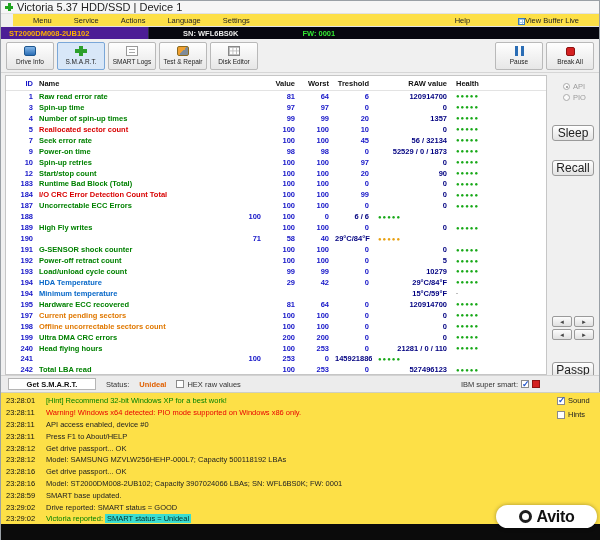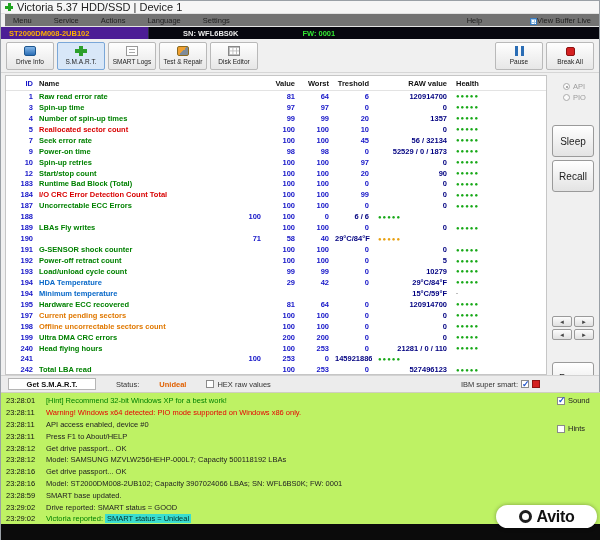--- a/index.html
+++ b/index.html
@@ -5,21 +5,21 @@
   *{box-sizing:border-box;margin:0;padding:0;}
   html,body{width:600px;height:540px;}
   body{font-family:"Liberation Sans",sans-serif;background:#fff;position:relative;overflow:hidden;}
   .window{position:absolute;inset:0;background:#f0f0f0;border:1px solid #9aa0a6;}
 
   
   .titlebar{position:absolute;left:0;top:0;right:0;height:13px;background:#f6f6f6;border-bottom:1px solid #e2e2e2;display:flex;align-items:center;gap:4px;padding:0 4px;font-size:11px;color:#222;}
   .cross{width:8px;height:8px;background:linear-gradient(#1fa31f,#1fa31f) 50% 0/3px 100% no-repeat,linear-gradient(#1fa31f,#1fa31f) 0 50%/100% 3px no-repeat;}
 
   
-  .menubar{position:absolute;left:4px;top:13px;right:0;height:13px;background:#737373;border-bottom:1px solid #e4e4e4;display:flex;align-items:center;font-size:7.5px;color:#222;padding:0 8px;gap:22px;}
+  .menubar{position:absolute;left:12px;top:13px;right:0;height:13px;background:#fde047;border-bottom:1px solid #e4e4e4;display:flex;align-items:center;font-size:7.5px;color:#222;padding:0 20px;gap:22px;}
   .menu-item{cursor:default;}
   .mi-help{margin-left:auto;text-align:center;}
   .viewbuf{display:flex;align-items:flex-end;gap:0;margin-left:26px;color:#222;}
   .icon-vbuf{width:7px;height:7px;background:#fff;border:1px solid #3a7bbf;background-image:linear-gradient(#9cc4e8 1px,transparent 1px),linear-gradient(90deg,#9cc4e8 1px,transparent 1px);background-size:3px 3px;}
 
   
   .devicebar{position:absolute;left:0;top:26px;right:0;height:12px;background:#07070f;display:flex;align-items:center;font-size:7.5px;font-weight:bold;}
   .dev-model{background:#4c1d95;color:#ffb000;padding:0 8px;height:100%;display:flex;align-items:center;min-width:148px;border-right:1px solid #2a2a40;}
   .dev-sn{color:#e8e8e8;margin-left:34px;}
   .dev-fw{color:#32e632;margin-left:64px;}
@@ -53,42 +53,42 @@
   .c.health{font-size:6px;letter-spacing:1px;padding-left:6px;}
   .nc-green{color:#008000;}.nc-red{color:#d80000;}.nc-orange{color:#e07800;}.nc-blue{color:#0868c8;}.nc-teal{color:#00888f;}
   .rc-teal{color:#009090;}
   .h-green{color:#17a817;}.h-orange{color:#e8a010;}.h-dash{color:#555;font-size:7.5px;}
 
   
   .sidebar{position:absolute;left:548px;top:74px;width:50px;height:300px;font-size:7.5px;}
   .radio{position:absolute;left:14px;display:flex;align-items:center;gap:3px;color:#9c9c9c;}
   .radio .dot{width:7px;height:7px;border:1px solid #ababab;border-radius:50%;background:#fafafa;position:relative;}
   .radio.checked .dot::after{content:"";position:absolute;inset:1.5px;border-radius:50%;background:#8f8f8f;}
-  .sbtn{position:absolute;left:3px;width:42px;height:32px;border:1px solid #9a9a9a;border-radius:3px;background:linear-gradient(#ffffff,#e3e3e3);font-size:10px;display:flex;align-items:center;justify-content:center;color:#222;cursor:pointer;}
+  .sbtn{position:absolute;left:3px;width:42px;height:16px;border:1px solid #9a9a9a;border-radius:3px;background:linear-gradient(#ffffff,#e3e3e3);font-size:12px;display:flex;align-items:center;justify-content:center;color:#222;cursor:pointer;}
   .navbtn{position:absolute;width:20px;height:11px;border:1px solid #9a9a9a;border-radius:2px;background:linear-gradient(#fcfcfc,#e0e0e0);font-size:6px;display:flex;align-items:center;justify-content:center;color:#444;cursor:pointer;}
 
   
-  .statusbar{position:absolute;left:0;top:374px;right:0;height:17px;background:#ececec;border-top:1px solid #d2d2d2;display:flex;align-items:center;padding:0 7px;font-size:7.5px;gap:20px;color:#333;}
+  .statusbar{position:absolute;left:0;top:374px;right:0;height:17px;background:#ececec;border-top:1px solid #d2d2d2;display:flex;align-items:center;padding:0 7px;font-size:7.5px;gap:10px;color:#333;}
   .getsmart{width:88px;height:12px;background:#fff;border:1px solid #b5b5b5;display:flex;align-items:center;justify-content:center;font-weight:bold;color:#111;cursor:pointer;}
   .status-value{color:#e06000;font-weight:bold;}
   .cb{width:8px;height:8px;border:1px solid #8a8a8a;background:#fff;position:relative;flex:none;}
   .cb.checked::after{content:"\2713";position:absolute;left:0;top:-2.5px;font-size:9px;color:#2255cc;font-weight:bold;}
   .hexgroup{display:flex;align-items:center;gap:3px;}
   .ibm{margin-left:auto;margin-right:52px;display:flex;align-items:center;gap:3px;}
   .redbox{width:8px;height:8px;background:#d42020;border:1px solid #8e1212;}
 
   
-  .logarea{position:absolute;left:0;top:391px;width:600px;height:132px;background:#bef264;border-top:1px solid #cfcfc0;font-size:7.5px;padding:2px 5px;overflow:hidden;}
+  .logarea{position:absolute;left:0;top:391px;width:600px;height:132px;background:#fde047;border-top:1px solid #cfcfc0;font-size:7.5px;padding:2px 5px;overflow:hidden;}
   .logline{height:11.8px;display:flex;gap:7px;white-space:nowrap;align-items:center;}
   .ltime{color:#111;min-width:33px;}
   .lp-green{color:#008000;}.lp-red{color:#e80000;}.lp-black{color:#222;}
   .lp-highlight{background:#39ddd0;color:#00312e;padding:0 2px;}
 
   
-  .optpanel{position:absolute;left:556px;top:395px;width:42px;font-size:7.5px;display:flex;flex-direction:column;gap:19px;color:#222;}
+  .optpanel{position:absolute;left:556px;top:395px;width:42px;font-size:7.5px;display:flex;flex-direction:column;gap:5px;color:#222;}
   .opt{display:flex;align-items:center;gap:3px;}
 
   
   .bottombar{position:absolute;left:0;top:523px;width:600px;height:17px;background:#0b0b0b;}
   .avito{position:absolute;right:2px;top:504px;width:101px;height:23px;background:#fff;border-radius:17px;display:flex;align-items:center;justify-content:center;gap:5px;box-shadow:0 0 4px rgba(0,0,0,.35);z-index:6;}
   .avito-logo{width:13px;height:13px;border:3.5px solid #1f1f1f;border-radius:50%;}
   .avito-text{font-size:16px;font-weight:bold;color:#111;letter-spacing:-0.3px;}
 </style>
 </head>
 <body>
@@ -276,21 +276,21 @@
       <span class="c id">188</span>
       <span class="c val">100</span>
       <span class="c worst">100</span>
       <span class="c thr">0</span>
       <span class="c raw">6 / 6</span>
       <span class="c health h-green">●●●●●</span>
     </div>
 
     <div class="trow">
       <span class="c id">189</span>
-      <span class="c name nc-green">LBAs Fly writes</span>
+      <span class="c name nc-green">High Fly writes</span>
       <span class="c val">100</span>
       <span class="c worst">100</span>
       <span class="c thr">0</span>
       <span class="c raw">0</span>
       <span class="c health h-green">●●●●●</span>
     </div>
 
     <div class="trow">
       <span class="c id">190</span>
       <span class="c val">71</span>

